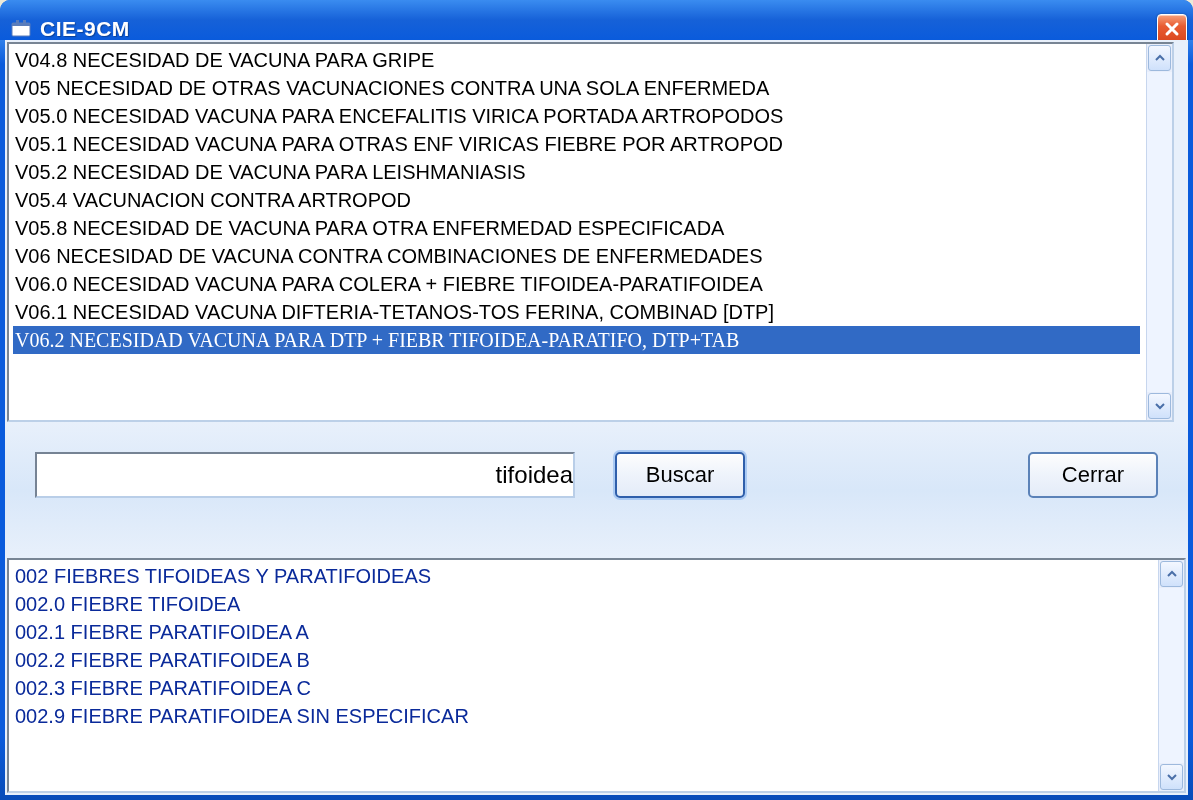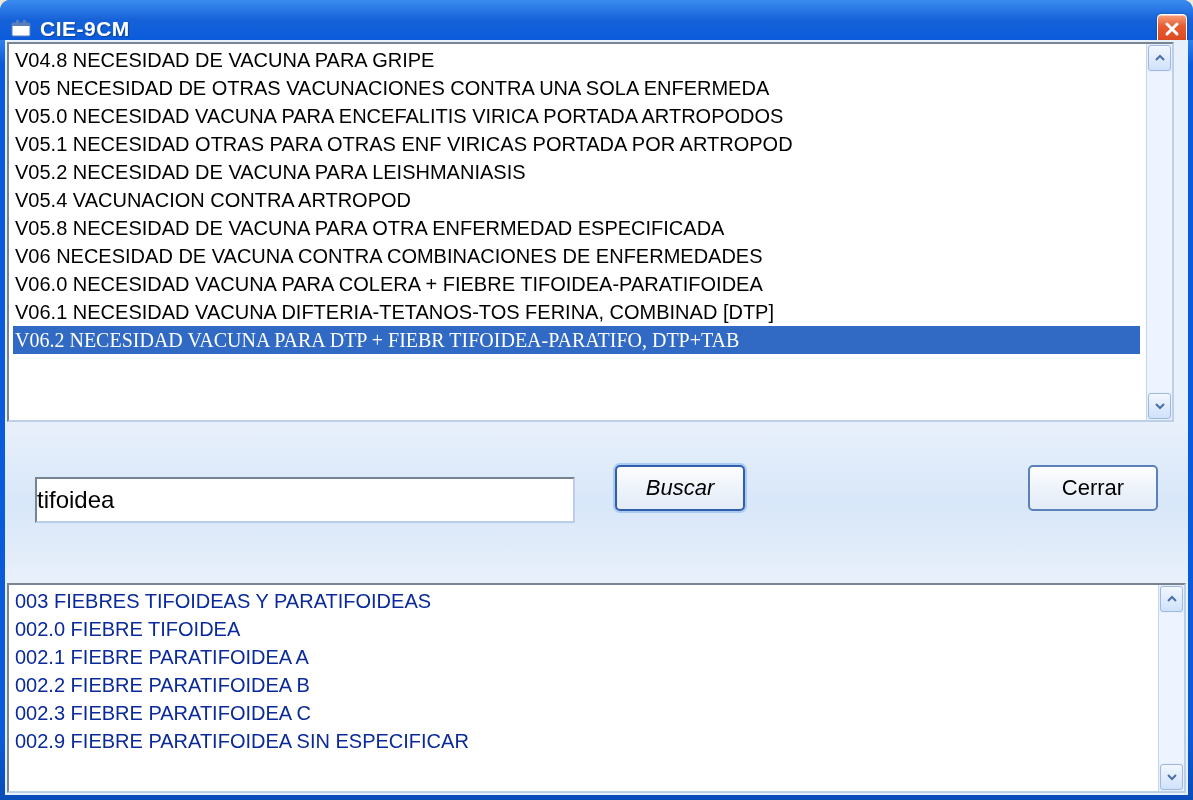--- a/index.html
+++ b/index.html
@@ -129,41 +129,39 @@
     padding: 30px 30px 60px 30px;
     gap: 40px;
     background: linear-gradient(to bottom, #e8f0fb 0%, #d8e7f9 50%, #e8f0fb 100%);
   }
   .search-input {
     width: 540px;
     height: 46px;
     border: 2px inset #b9cee8;
     background: #fff;
     font-size: 24px;
-    text-align: left;
+    text-align: right;
     font-family: inherit;
     color: #000;
-    margin-top: 25px;
   }
   .btn {
     height: 46px;
     min-width: 130px;
     padding: 0 24px;
     background: linear-gradient(to bottom, #fdfdfd 0%, #eef3fb 50%, #e4ecf8 100%);
     border: 2px solid #5b82b8;
     border-radius: 5px;
     font-size: 22px;
     font-family: inherit;
     cursor: pointer;
     box-shadow: inset 0 1px 0 #fff;
   }
   .btn.default {
     border: 2px solid #2f5fab;
     box-shadow: 0 0 0 2px #aacaf3, inset 0 1px 0 #fff;
-    font-style: italic;
   }
   .spacer { flex: 1; }
 </style>
 </head>
 <body>
 
 <div class="window">
   <div class="titlebar">
     <span class="titlebar-icon">
       <svg width="20" height="20" viewBox="0 0 20 20">
@@ -181,21 +179,21 @@
     </div>
   </div>
 
   <div class="client-area">
 
     <div class="listbox top">
       <div class="list-content" id="top-list">
           <div class="list-item">V04.8 NECESIDAD DE VACUNA PARA GRIPE</div>
           <div class="list-item">V05 NECESIDAD DE OTRAS VACUNACIONES CONTRA UNA SOLA ENFERMEDA</div>
           <div class="list-item">V05.0 NECESIDAD VACUNA PARA ENCEFALITIS VIRICA PORTADA ARTROPODOS</div>
-          <div class="list-item">V05.1 NECESIDAD OTRAS PARA OTRAS ENF VIRICAS PORTADA POR ARTROPOD</div>
+          <div class="list-item">V05.1 NECESIDAD VACUNA PARA OTRAS ENF VIRICAS FIEBRE POR ARTROPOD</div>
           <div class="list-item">V05.2 NECESIDAD DE VACUNA PARA LEISHMANIASIS</div>
           <div class="list-item">V05.4 VACUNACION CONTRA ARTROPOD</div>
           <div class="list-item">V05.8 NECESIDAD DE VACUNA PARA OTRA ENFERMEDAD ESPECIFICADA</div>
           <div class="list-item">V06 NECESIDAD DE VACUNA CONTRA COMBINACIONES DE ENFERMEDADES</div>
           <div class="list-item">V06.0 NECESIDAD VACUNA PARA COLERA + FIEBRE TIFOIDEA-PARATIFOIDEA</div>
           <div class="list-item">V06.1 NECESIDAD VACUNA DIFTERIA-TETANOS-TOS FERINA, COMBINAD [DTP]</div>
           <div class="list-item selected">V06.2 NECESIDAD VACUNA PARA DTP + FIEBR TIFOIDEA-PARATIFO, DTP+TAB</div>
         </div>
       <div class="scrollbar">
         <div class="scroll-btn">
@@ -214,21 +212,21 @@
 
     <div class="controls">
       <input class="search-input" type="text" value="tifoidea" style="">
       <button class="btn default">Buscar</button>
       <span class="spacer"></span>
       <button class="btn">Cerrar</button>
     </div>
 
     <div class="listbox bottom">
       <div class="list-content" id="bottom-list">
-          <div class="list-item">003 FIEBRES TIFOIDEAS Y PARATIFOIDEAS</div>
+          <div class="list-item">002 FIEBRES TIFOIDEAS Y PARATIFOIDEAS</div>
           <div class="list-item">002.0 FIEBRE TIFOIDEA</div>
           <div class="list-item">002.1 FIEBRE PARATIFOIDEA A</div>
           <div class="list-item">002.2 FIEBRE PARATIFOIDEA B</div>
           <div class="list-item">002.3 FIEBRE PARATIFOIDEA C</div>
           <div class="list-item">002.9 FIEBRE PARATIFOIDEA SIN ESPECIFICAR</div>
         </div>
       <div class="scrollbar">
         <div class="scroll-btn">
           <svg width="10" height="10" viewBox="0 0 10 10">
               <path d="M1 7 L5 3 L9 7" fill="none" stroke="#4a6fa8" stroke-width="2"></path>

